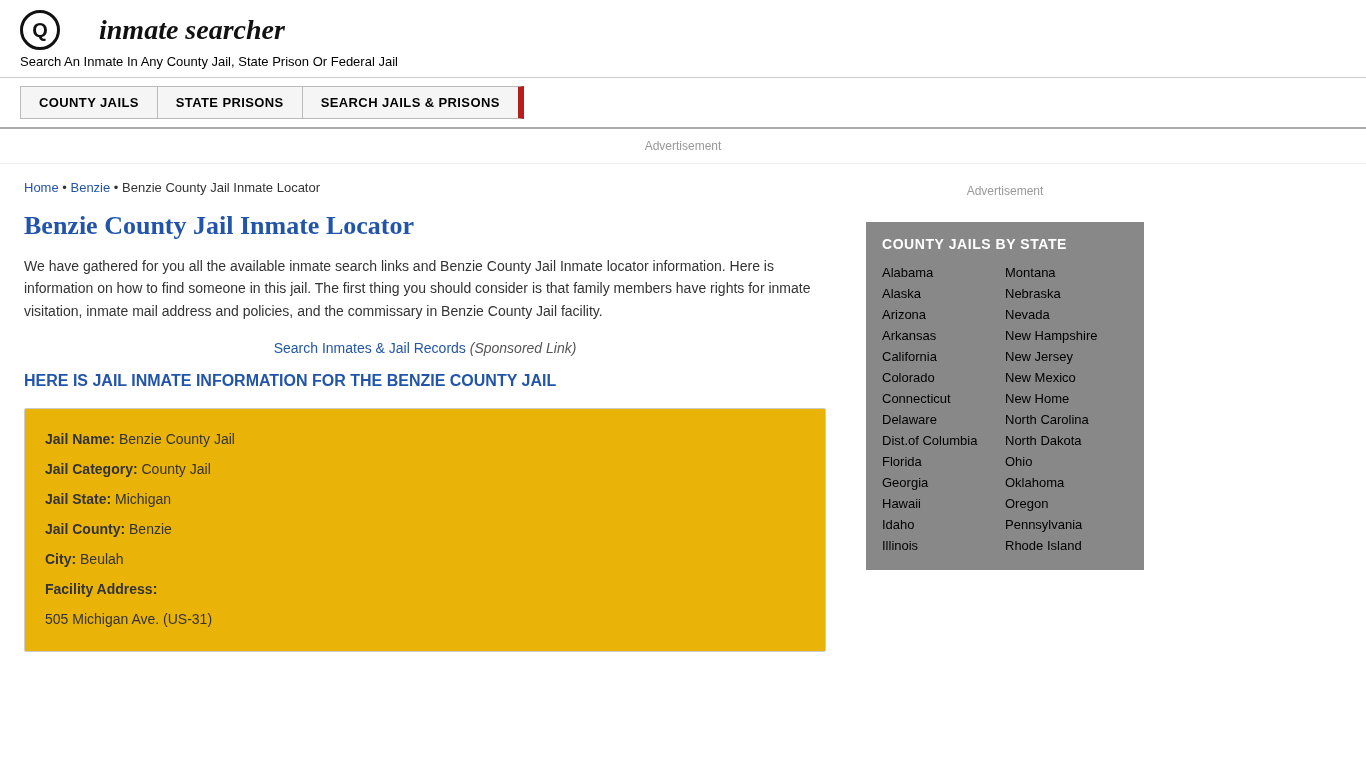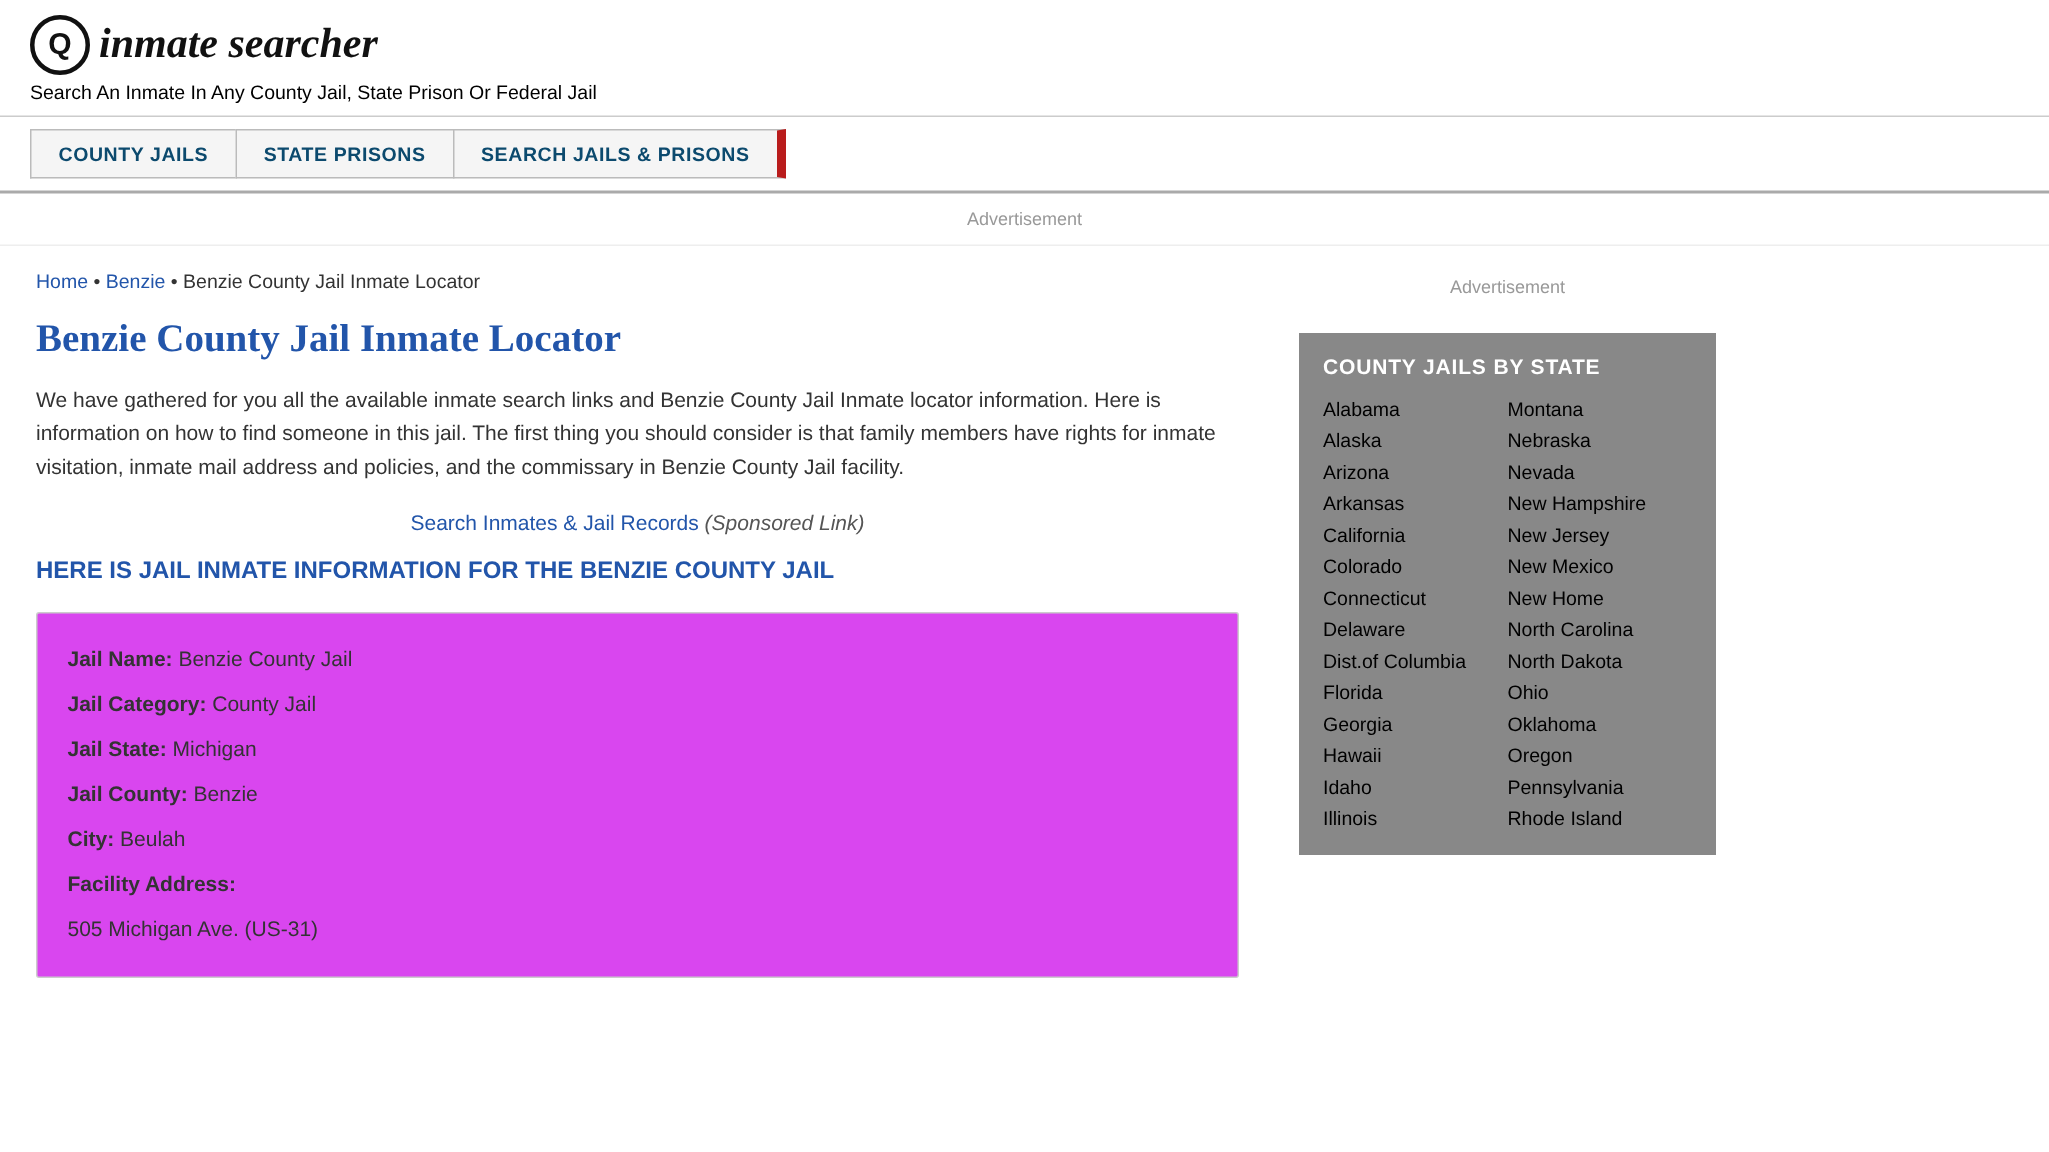--- a/index.html
+++ b/index.html
@@ -3,26 +3,26 @@
   <meta charset="utf-8">
   <style>
     * { box-sizing: border-box; margin: 0; padding: 0; }
     body { font-family: Arial, sans-serif; font-size: 14px; color: #333; background: #fff; }
     
     
     #header { padding: 10px 20px 8px 20px; border-bottom: 1px solid #ccc; }
     #logo-area { display: flex; align-items: center; gap: 6px; margin-bottom: 4px; }
     #logo-icon { width: 40px; height: 40px; border: 3px solid #111; border-radius: 50%; display: flex; align-items: center; justify-content: center; font-size: 20px; font-weight: bold; color: #111; background: #fff; flex-shrink: 0; }
     #logo-text { font-size: 28px; font-weight: bold; color: #111; font-family: Georgia, serif; }
-    #logo-text em { font-style: italic; }
+    #logo-text em { font-style: italic; margin-left: 33px; }
     #tagline { font-size: 13px; color: #000000; margin-top: 2px; }
     
     
     #nav { padding: 8px 20px; border-bottom: 2px solid #aaa; display: flex; gap: 0; }
-    .nav-btn { padding: 8px 18px; border: 1px solid #bbb; background: #f5f5f5; font-size: 13px; font-weight: bold; letter-spacing: 0.03em; color: #0c4a6e; cursor: pointer; text-transform: uppercase; border-right: none; }
+    .nav-btn { padding: 8px 18px; border: 1px solid #bbb; background: #f5f5f5; font-size: 13px; font-weight: bold; letter-spacing: 0.03em; color: #000000; cursor: pointer; text-transform: uppercase; border-right: none; }
     .nav-btn:last-child { border-right: 6px solid #b91c1c; }
     
     
     #main { display: flex; max-width: 1366px; }
     #content { flex: 1; padding: 16px 24px; max-width: 850px; }
     #sidebar { width: 310px; padding: 12px 16px; flex-shrink: 0; }
     
     
     #ad-top { text-align: center; padding: 10px; color: #999; font-size: 12px; border-bottom: 1px solid #eee; }
     
@@ -38,21 +38,21 @@
     
     
     #sponsored { text-align: center; margin: 16px 0; font-size: 14px; }
     #sponsored a { color: #2255aa; font-weight: normal; text-decoration: none; }
     #sponsored span { color: #555; font-style: italic; }
     
     
     #section-heading { color: #2255aa; font-weight: bold; font-size: 16px; text-transform: uppercase; margin-bottom: 18px; }
     
     
-    #info-box { border: 1px solid #ccc; padding: 16px 20px; background: #d946ef; border-radius: 2px; font-size: 14px; line-height: 2; }
+    #info-box { border: 1px solid #ccc; padding: 16px 20px; background: #eab308; border-radius: 2px; font-size: 14px; line-height: 2; }
     #info-box .row { margin-bottom: 2px; }
     #info-box .label { font-weight: bold; }
     #info-box .value { font-weight: normal; }
     
     
     #sidebar-ad { text-align: center; color: #999; font-size: 12px; margin-bottom: 16px; padding: 8px; }
     
     
     #state-box { background: #888; padding: 14px 16px; }
     #state-box-title { color: #fff; font-weight: bold; font-size: 14px; text-transform: uppercase; margin-bottom: 10px; letter-spacing: 0.04em; }

